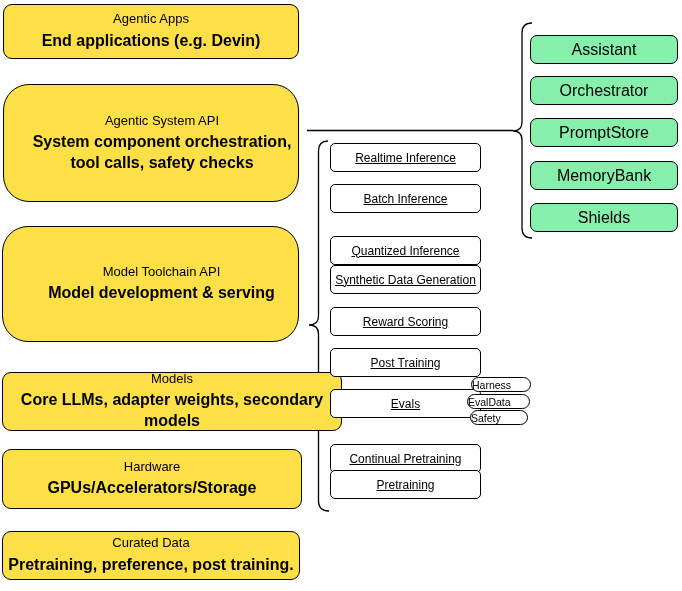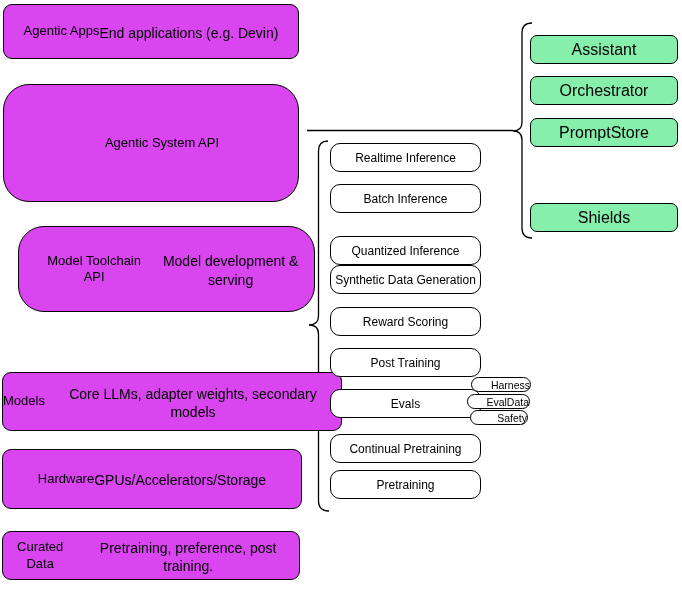--- a/index.html
+++ b/index.html
@@ -4,44 +4,44 @@
 <style>
   html,body{margin:0;padding:0;background:#ffffff;}
   .canvas{
     position:relative;width:682px;height:591px;background:#ffffff;
     font-family:"Liberation Sans","DejaVu Sans",sans-serif;color:#000;
     overflow:hidden;
   }
   .links{position:absolute;left:0;top:0;}
   .links path,.links line{fill:none;stroke:#000;stroke-width:1.3px;}
   .lbox{
-    position:absolute;box-sizing:border-box;background:#d946ef;border:1.3px solid #000;
-    display:flex;flex-direction:row;align-items:center;justify-content:center;
+    position:absolute;box-sizing:border-box;background:#fde047;border:1.3px solid #000;
+    display:flex;flex-direction:column;align-items:center;justify-content:center;
     text-align:center;
   }
   .r-small{border-radius:9px;}
   .r-big{border-radius:26px;padding-left:22px;}
   .btitle{font-size:13px;line-height:1.25;}
-  .bsub{font-size:14px;line-height:1.3;margin-top:3px;}
+  .bsub{font-size:16px;line-height:1.3;margin-top:3px;font-weight:bold;}
   .sbox{
     position:absolute;box-sizing:border-box;left:330px;width:151px;height:29px;
-    background:#fff;border:1.3px solid #000;border-radius:10px;
+    background:#fff;border:1.3px solid #000;border-radius:5px;
     display:flex;align-items:center;justify-content:center;
-    font-size:12px;text-align:center;
+    font-size:12px;text-align:center;text-decoration:underline;
   }
   .rbox{
     position:absolute;box-sizing:border-box;left:530px;width:148px;height:29px;
     background:#86efac;border:1.3px solid #000;border-radius:7px;
     display:flex;align-items:center;justify-content:center;
     font-size:16px;text-align:center;
   }
   .pill{
     position:absolute;box-sizing:border-box;height:15px;
     background:#fff;border:1.2px solid #000;border-radius:8px;
-    display:flex;align-items:center;justify-content:flex-end;
+    display:flex;align-items:center;justify-content:flex-start;
     font-size:10.5px;z-index:3;
   }
 </style>
 </head>
 <body>
 
 <div class="canvas">
 
   <svg class="links" width="682" height="591" aria-hidden="true">
 
@@ -52,23 +52,24 @@
     <path d="M 532 23 Q 522 23 522 33 L 522 122 Q 522 131 513 131 Q 522 131 522 140 L 522 228 Q 522 238 532 238" style="stroke: rgb(0, 0, 0);"></path>
   </svg>
 
   <div class="lbox r-small" style="left:3px;top:4px;width:296px;height:55px">
     <div class="btitle">Agentic Apps</div>
     <div class="bsub">End applications (e.g. Devin)</div>
   </div>
 
   <div class="lbox r-big" style="left:3px;top:84px;width:296px;height:118px">
     <div class="btitle">Agentic System API</div>
+    <div class="bsub">System component orchestration, tool calls, safety checks</div>
   </div>
 
-  <div class="lbox r-big" style="left:18px;top:226px;width:297px;height:86px">
+  <div class="lbox r-big" style="left:2px;top:226px;width:297px;height:116px">
     <div class="btitle">Model Toolchain API</div>
     <div class="bsub">Model development &amp; serving</div>
   </div>
 
   <div class="lbox r-small" style="left:2px;top:372px;width:340px;height:59px">
     <div class="btitle">Models</div>
     <div class="bsub">Core LLMs, adapter weights, secondary models</div>
   </div>
 
   <div class="lbox r-small" style="left:2px;top:449px;width:300px;height:60px">
@@ -95,21 +96,21 @@
     </div>
   <div class="sbox" style="top:307px">
       <span>Reward Scoring</span>
     </div>
   <div class="sbox" style="top:348px">
       <span>Post Training</span>
     </div>
   <div class="sbox" style="top:389px">
       <span>Evals</span>
     </div>
-  <div class="sbox" style="top:434px">
+  <div class="sbox" style="top:444px">
       <span>Continual Pretraining</span>
     </div>
   <div class="sbox" style="top:470px">
       <span>Pretraining</span>
     </div>
 
   <div class="pill" style="left:471px;top:377px;width:60px">
       <span>Harness</span>
     </div>
   <div class="pill" style="left:467px;top:394px;width:63px">
@@ -121,17 +122,20 @@
 
   <div class="rbox" style="top:35px">
       <span>Assistant</span>
     </div>
   <div class="rbox" style="top:76px">
       <span>Orchestrator</span>
     </div>
   <div class="rbox" style="top:118px">
       <span>PromptStore</span>
     </div>
+  <div class="rbox" style="top:161px">
+      <span>MemoryBank</span>
+    </div>
   <div class="rbox" style="top:203px">
       <span>Shields</span>
     </div>
 
 </div>
 
 </body></html>

